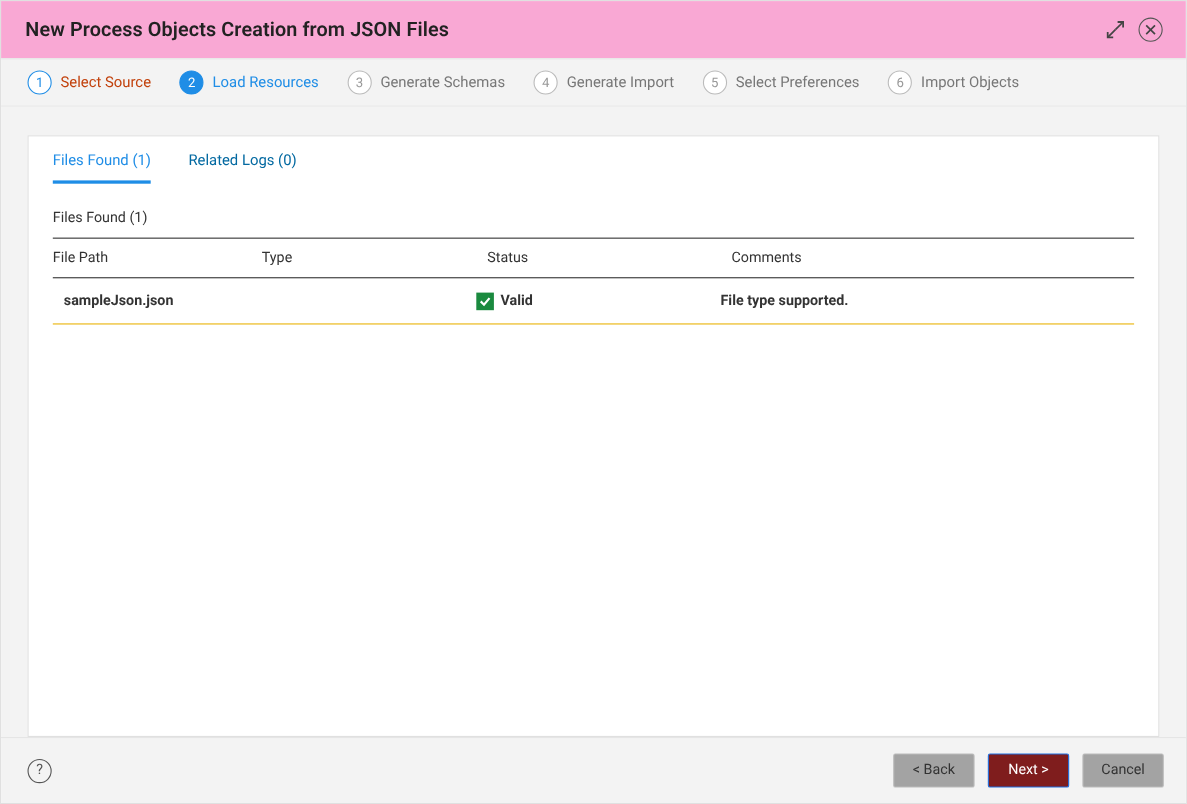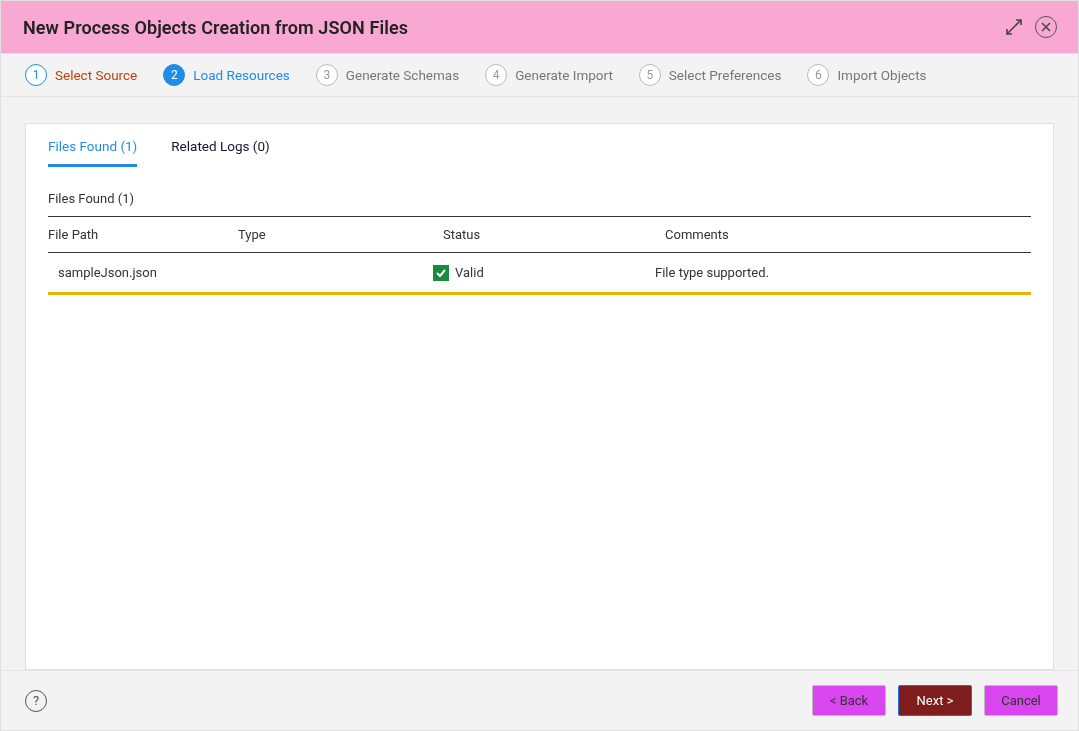--- a/index.html
+++ b/index.html
@@ -98,41 +98,42 @@
     padding: 0;
   }
   .tabs {
     display:flex;
     gap: 34px;
     padding: 14px 22px 0;
   }
   .tab {
     font-size: 13.5px;
     padding-bottom: 10px;
-    color: #0f172a;
+    color: #0369a1;
     cursor:pointer;
   }
   .tab.active {
     color: #1f8de6;
     border-bottom: 3px solid #1f8de6;
   }
   .section-title {
     padding: 24px 22px 10px;
     font-size: 13px;
     color: #333;
   }
   .table {
     margin: 0 22px;
     border-top: 1px solid #333;
   }
   .trow {
     display:flex;
     align-items:center;
-    border-bottom: 3px solid #eab308;
+    border-bottom: 1px solid #eab308;
     min-height: 42px;
+    font-weight: bold;
   }
   .trow.head {
     border-bottom: 1px solid #333;
     font-weight: 400;
     color: #333;
     min-height: 36px;
   }
   .tcell { padding: 8px 8px 8px 0; font-size: 13px; }
   .c-name { flex: 0 0 195px; padding-left: 10px; }
   .c-path { flex: 0 0 190px; }
@@ -158,21 +159,21 @@
     border-radius:50%;
     display:flex; align-items:center; justify-content:center;
     color:#555; font-size:13px;
     cursor:pointer;
   }
   .footer .spacer { flex:1; }
   .btn {
     min-width: 74px;
     padding: 7px 16px;
     border: 1px solid #bbb;
-    background: #d946ef;
+    background: #a3a3a3;
     color: #333;
     font-size: 13px;
     border-radius: 2px;
     margin-left: 12px;
     cursor: pointer;
     text-align:center;
   }
   .btn.primary {
     background: #7f1d1d;
     border-color: #1f6fe0;

